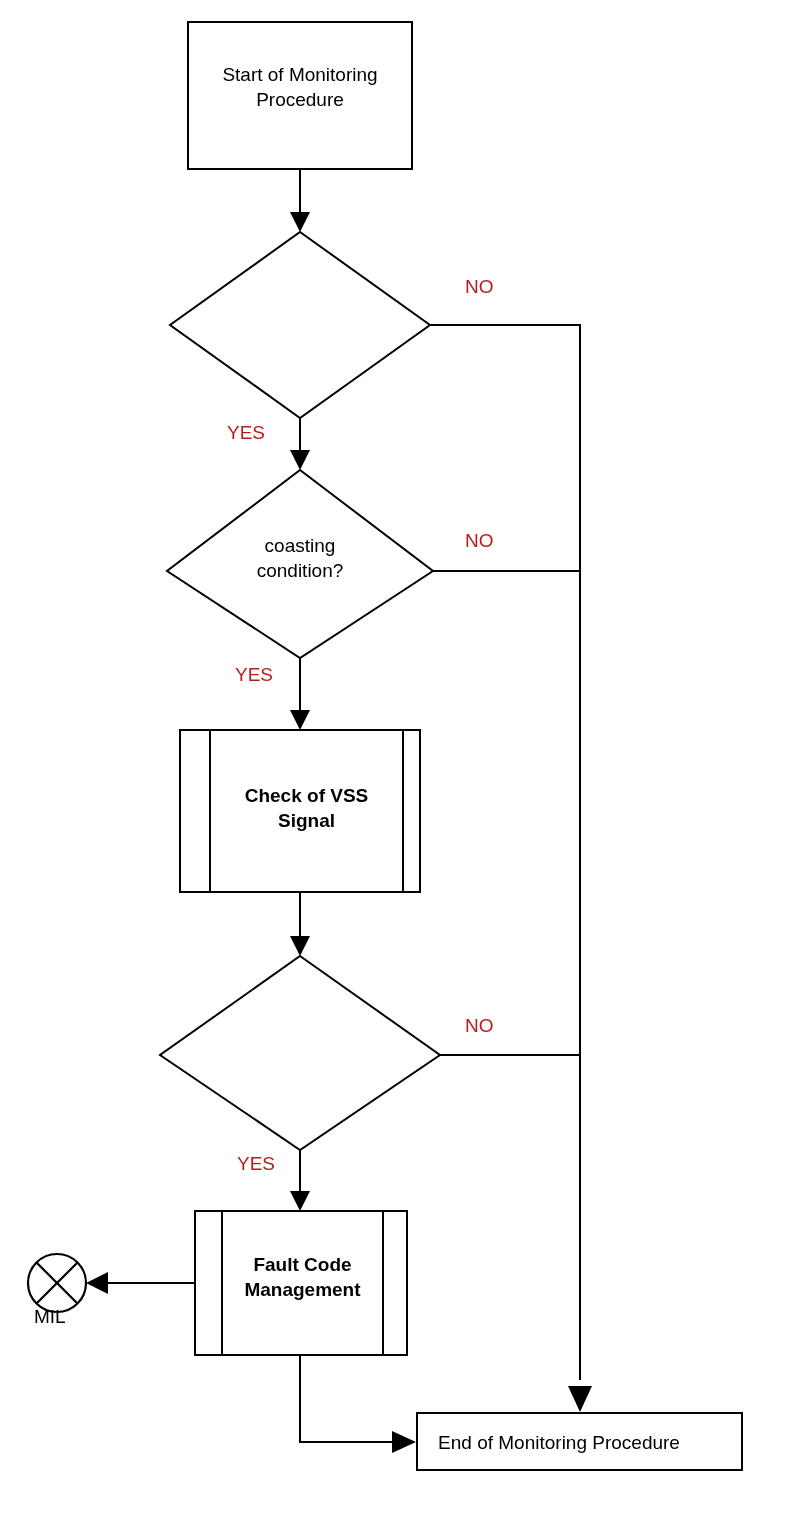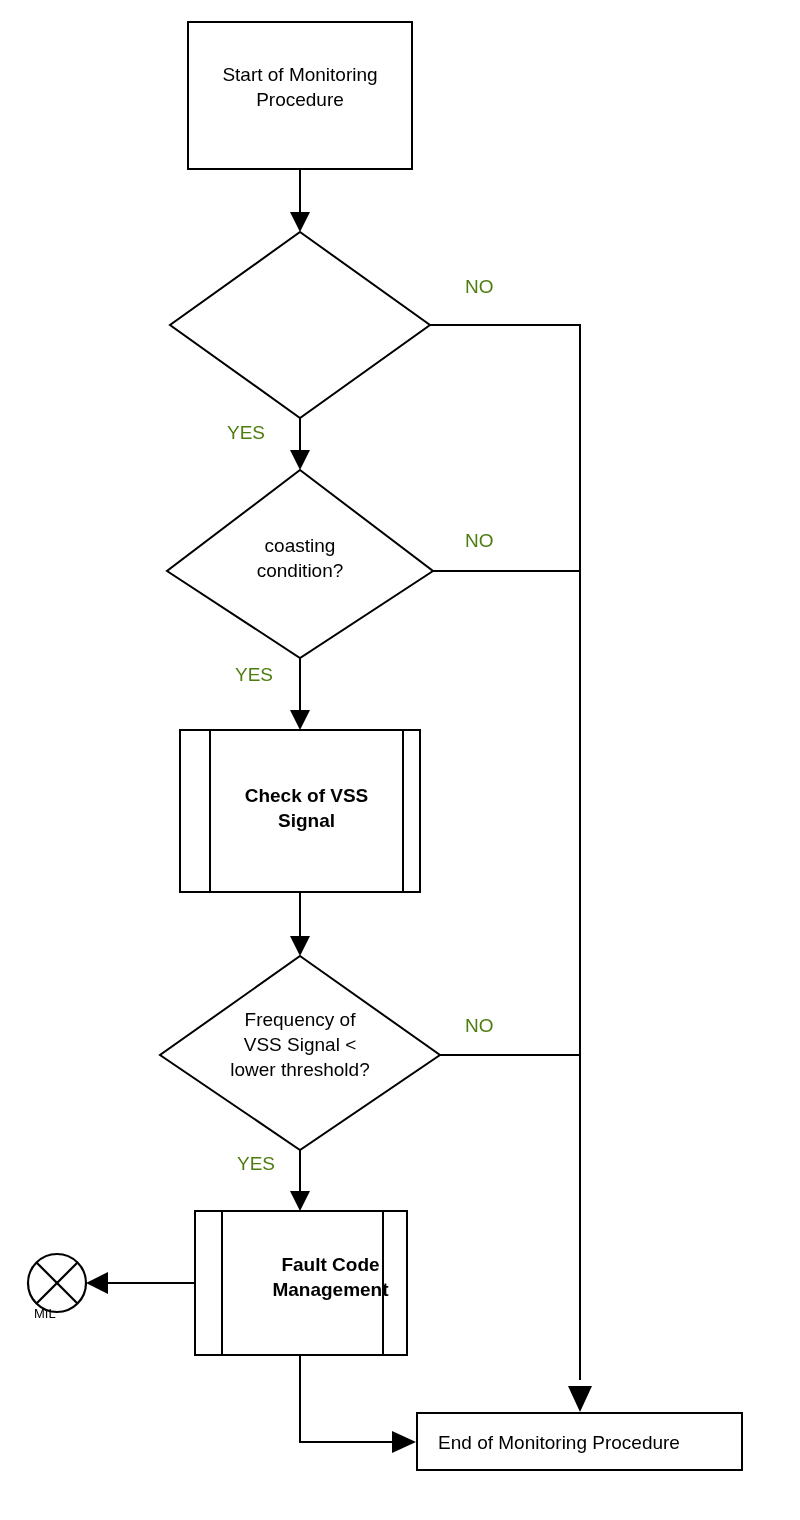--- a/index.html
+++ b/index.html
@@ -60,26 +60,26 @@
     font-size: 19px;
     line-height: 25px;
     color: #000000;
     white-space: pre-line;
     pointer-events: none;
   }
   .edge-label {
     position: absolute;
     font-size: 19px;
     line-height: 22px;
-    color: #4d7c0f;
+    color: #b91c1c;
     white-space: nowrap;
   }
   .mil-label {
     position: absolute;
-    font-size: 13px;
+    font-size: 19px;
     color: #000000;
     white-space: nowrap;
   }
 </style>
 </head>
 <body>
 
 <div id="canvas">
 
   <svg id="flow" viewBox="0 0 800 1520">
@@ -140,25 +140,22 @@
   <div class="node-text" style="left:188px; top:62px; width:224px;">Start of Monitoring
 Procedure</div>
 
 
   <div class="node-text" style="left:190px; top:533px; width:220px;">coasting
 condition?</div>
 
   <div class="node-text" style="left:210px; top:783px; width:193px; font-weight:bold;">Check of VSS
 Signal</div>
 
-  <div class="node-text" style="left:180px; top:1007px; width:240px;">Frequency of
-VSS Signal &lt;
-lower threshold?</div>
 
-  <div class="node-text" style="left:222px; top:1252px; width:161px; font-weight:bold;padding-left:28px;">Fault Code
+  <div class="node-text" style="left:222px; top:1252px; width:161px; font-weight:bold;">Fault Code
 Management</div>
 
   <div class="mil-label" style="left:34px; top:1306px;">MIL</div>
 
   <div class="node-text" style="left:417px; top:1430px; width:284px;">End of Monitoring Procedure</div>
 
   <div class="edge-label" style="left:465px; top:276px;">NO</div>
 
   <div class="edge-label" style="left:227px; top:422px;">YES</div>
 

